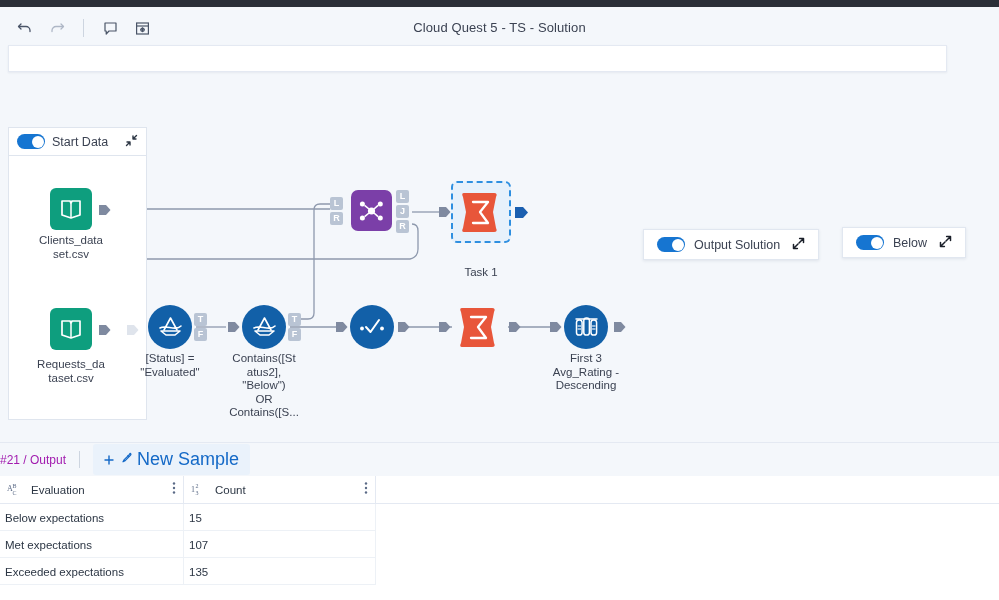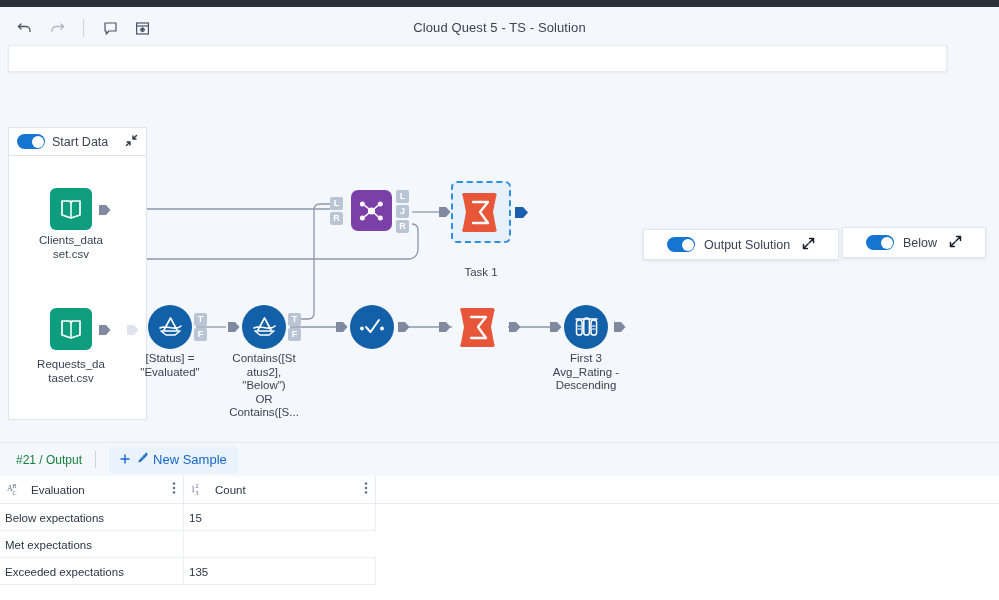--- a/index.html
+++ b/index.html
@@ -81,21 +81,21 @@
     position: absolute; right: 1.5px; top: 1.5px;
     width: 12px; height: 12px; border-radius: 50%; background: #ffffff;
   }
 
   
   .chip {
     position: absolute; height: 31px; background: #ffffff;
     border: 1px solid #e1e7f0;
     box-shadow: 0 1px 3px rgba(40,60,90,.10);
     display: flex; align-items: center; gap: 9px;
-    padding: 0 23px;
+    padding: 0 13px;
   }
   .chip-label { font-size: 12.5px; color: #3b4252; white-space: nowrap; }
   .chip .expand-ico { color: #1a1f29; margin-left: 3px; }
 
   #chip-output { left: 643px; top: 150px; }
   #chip-hints  { left: 842px; top: 148px; }
 
   
   .node { position: absolute; }
   .nlabel {
@@ -135,27 +135,27 @@
     font-size: 9px; font-weight: bold; line-height: 13px; text-align: center;
     border-radius: 2px;
   }
 
   
   .resbar {
     position: absolute; left: 0; top: 442px; width: 999px; height: 34px;
     background: #f4f7fb; border-top: 1px solid #e4e9f2;
     display: flex; align-items: center; padding-left: 0;
   }
-  .res-title { font-size: 12px; color: #15803d; padding-left: 16px; }
+  .res-title { font-size: 12px; color: #a21caf; padding-left: 0px; }
   .res-sep { width: 1px; height: 17px; background: #cdd5e0; margin: 0 13px; }
   .newsample {
     display: flex; align-items: center; gap: 5px;
     background: #eaf2fb; border-radius: 3px;
     padding: 5px 11px;
-    font-size: 13px; color: #1469c7;
+    font-size: 18px; color: #1469c7;
   }
 
   .grid {
     position: absolute; left: 0; top: 476px; width: 999px; height: 124px;
     background: #ffffff;
   }
   .gridhead {
     position: absolute; left: 0; top: 0; width: 999px; height: 28px;
     background: #ffffff; border-bottom: 1px solid #e4e9f2;
   }
@@ -526,20 +526,21 @@
         </span>
       </div>
     </div>
 
     <div class="grow" style="top:28px;">
       <div class="gcell c0">Below expectations</div>
       <div class="gcell c1">15</div>
     </div>
     <div class="grow" style="top:55px;">
       <div class="gcell c0">Met expectations</div>
+      <div class="gcell c1">107</div>
     </div>
     <div class="grow" style="top:82px;">
       <div class="gcell c0">Exceeded expectations</div>
       <div class="gcell c1">135</div>
     </div>
   </div>
 
 </div>
 
 </body></html>

